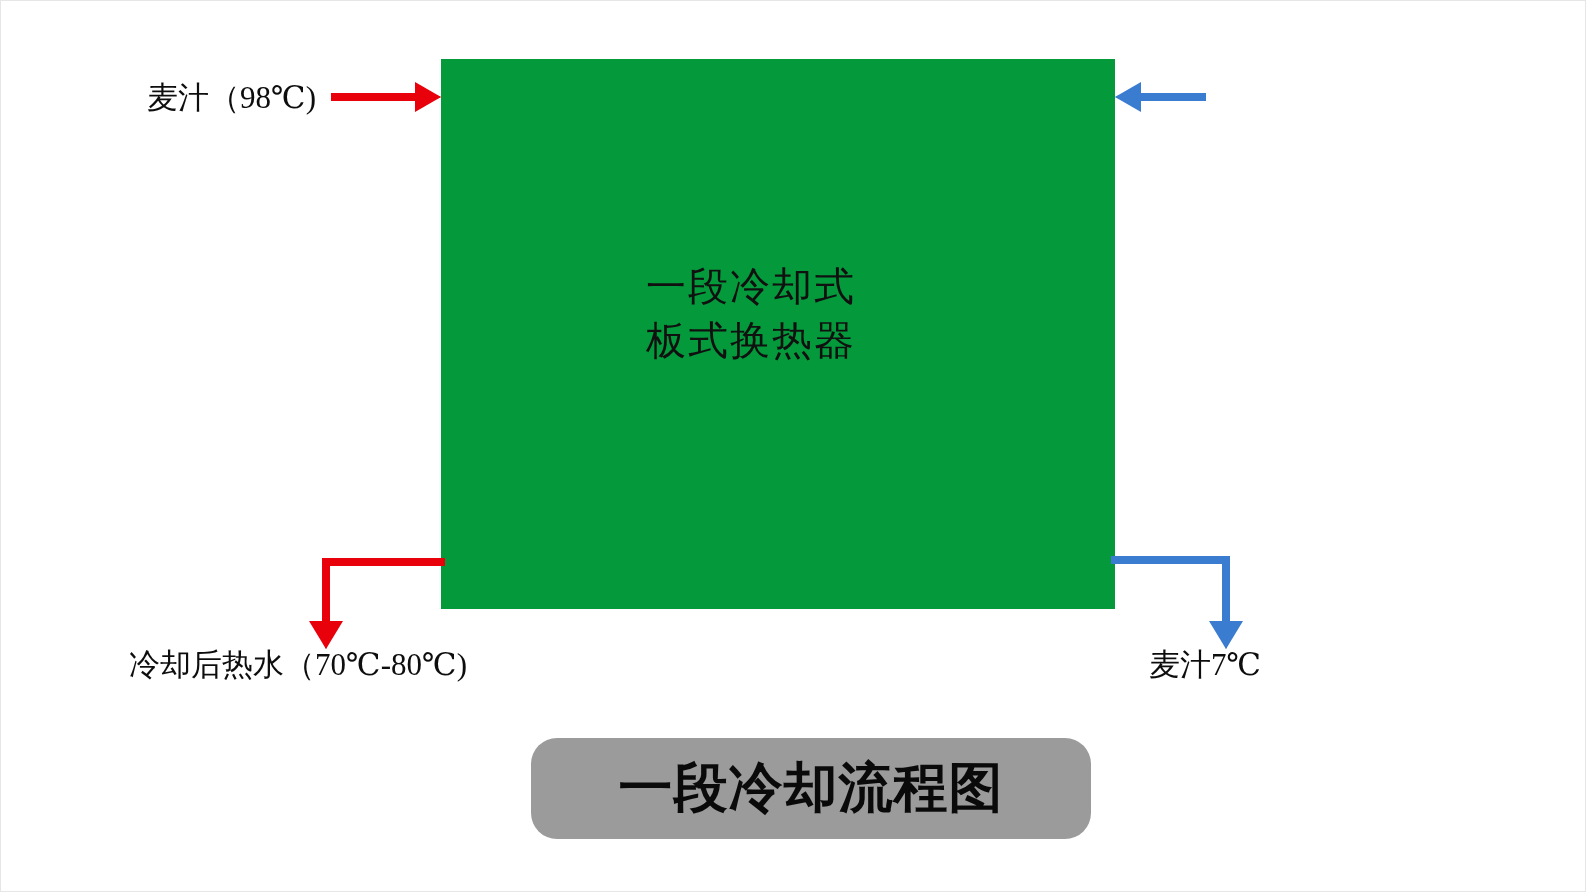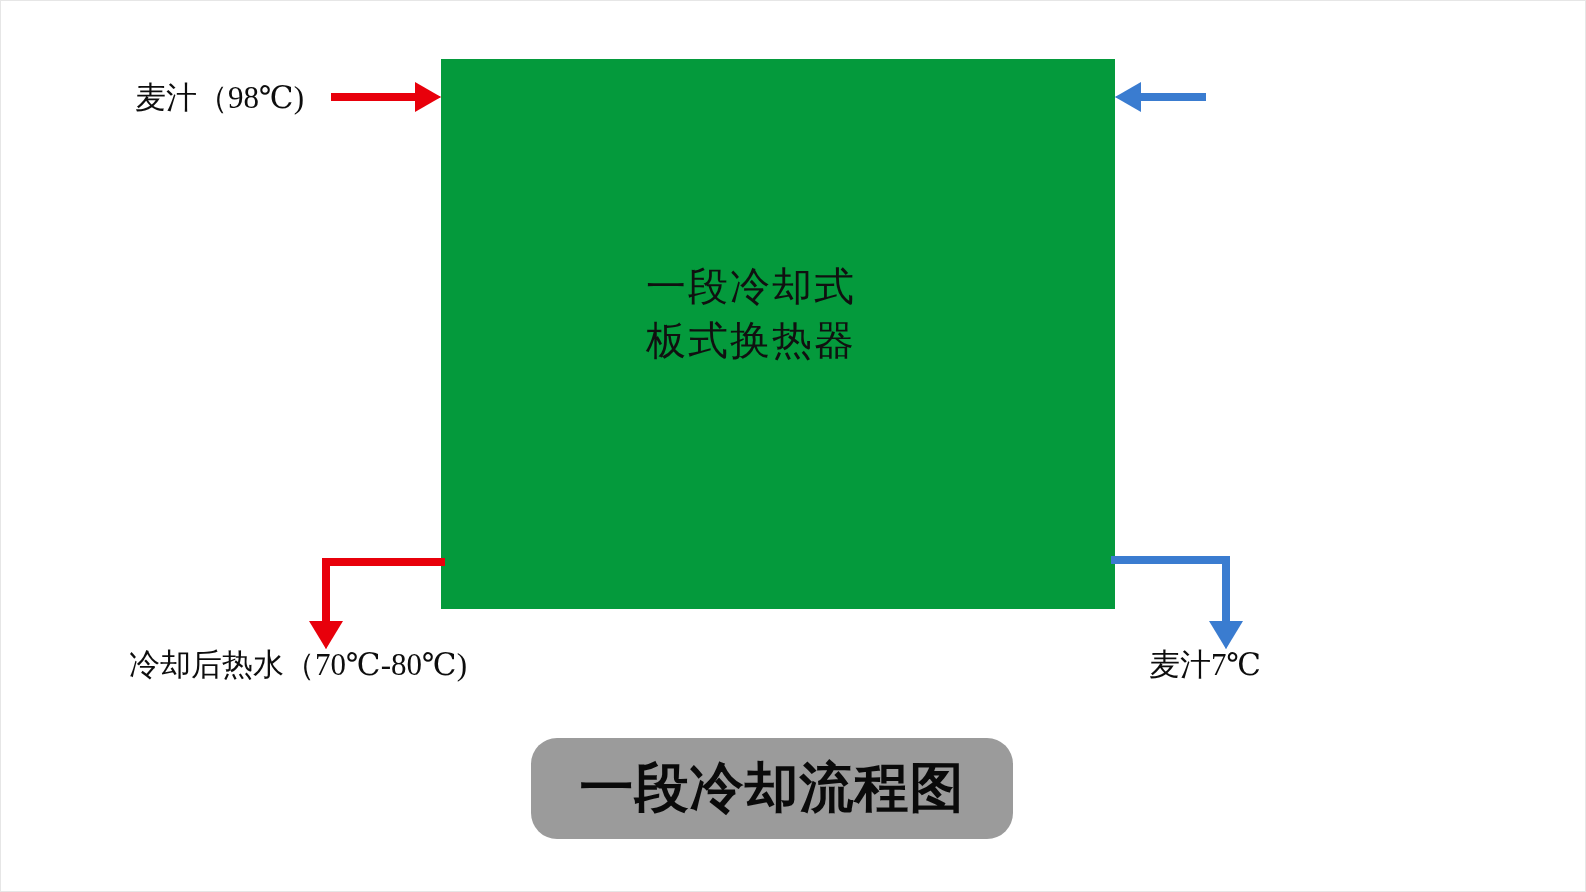--- a/index.html
+++ b/index.html
@@ -47,41 +47,41 @@
 
   
   .flow-label {
     position: absolute;
     color: #0d0d0d;
     font-size: 31px;
     line-height: 38px;
     white-space: nowrap;
     font-family: "Liberation Serif", "DejaVu Serif", serif;
   }
-  #label-wort-in   { left: 134px; top: 78px; }
+  #label-wort-in   { left: 146px; top: 78px; }
   #label-cold-water{ left: 1213px; top: 78px; }
   #label-hot-water { left: 128px; top: 645px; text-align: right; }
   #label-wort-out  { left: 1148px; top: 645px; }
 
   
   #arrows {
     position: absolute;
     left: 0;
     top: 0;
     width: 1586px;
     height: 892px;
     pointer-events: none;
   }
 
   
   #title-banner {
     position: absolute;
     left: 530px;
     top: 737px;
-    width: 482px;
+    width: 560px;
     height: 101px;
     background: #9b9b9b;
     border-radius: 26px;
     display: flex;
     align-items: center;
     justify-content: center;
   }
   #title-text {
     color: #0a0a0a;
     font-size: 54px;

